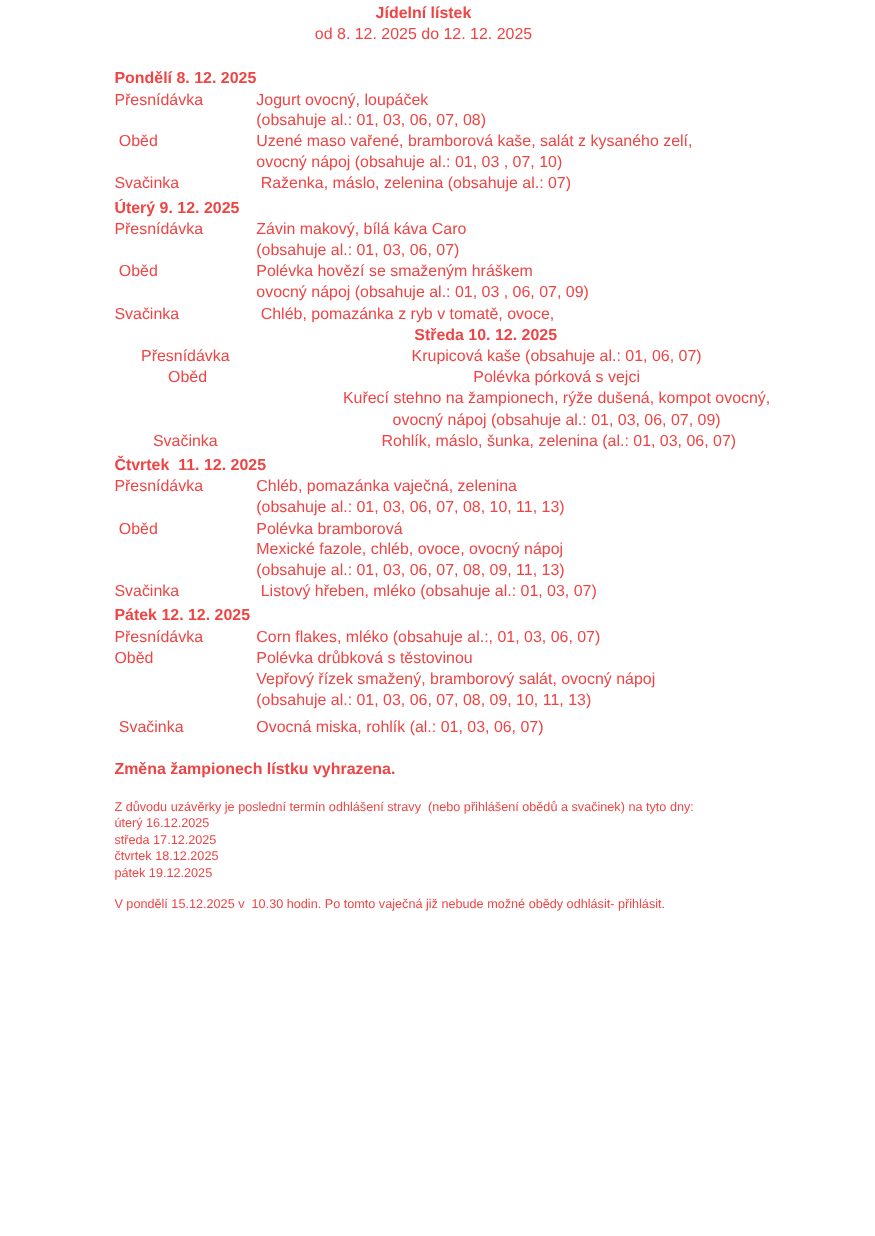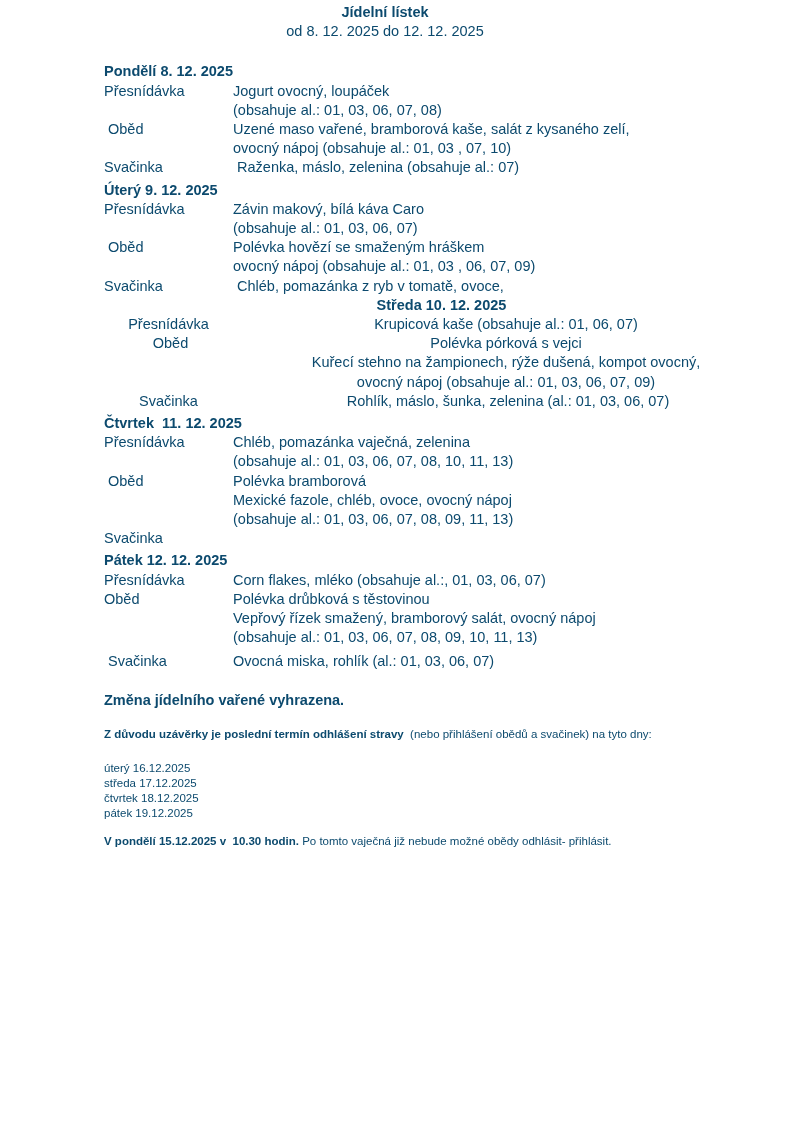--- a/index.html
+++ b/index.html
@@ -1,21 +1,21 @@
 <!DOCTYPE html>
 <html lang="cs"><head>
 <meta charset="utf-8">
 <style>
   html, body { margin: 0; padding: 0; background: #ffffff; }
   .doc {
     position: relative;
     width: 795px;
     height: 860px;
     background: #ffffff;
-    color: #0c4a6e;
+    color: #ef4444;
     font-family: "Liberation Sans", "DejaVu Sans", sans-serif;
     font-size: 14.5px;
     line-height: 19.2px;
     overflow: hidden;
   }
   .doc-header { width: 770px; text-align: center; padding-top: 3px; }
   .doc-title { font-weight: 700; }
   .doc-subtitle { font-weight: 400; }
 
   .menu { margin-left: 104px; margin-right: 16px; }
@@ -27,24 +27,24 @@
   .meal-row { display: flex; align-items: flex-start; }
   .meal-row--spaced { margin-top: 4px; }
   .meal-label { flex: 0 0 129px; width: 129px; white-space: pre; }
   .meal-lines { flex: 1 1 auto; min-width: 0; }
   .meal-line { white-space: pre-wrap; }
 
   .change-notice { font-weight: 700; margin-top: 20px; }
 
   .footer-small { font-size: 11.5px; line-height: 15px; }
   .deadline-para { margin-top: 17px; white-space: pre-wrap; }
-  .deadline-days { margin-top: 19px; }
+  .deadline-days { }
   .deadline-day { white-space: pre; }
   .final-para { margin-top: 13px; white-space: pre-wrap; }
-  .b { font-weight: 700; text-align: center; }
+  .b { font-weight: 400; text-align: center; }
 </style>
 </head>
 <body>
 
 <div class="doc">
 
   <header class="doc-header">
     <div class="doc-title">Jídelní lístek</div>
     <div class="doc-subtitle">od 8. 12. 2025 do 12. 12. 2025</div>
   </header>
@@ -135,20 +135,23 @@
       <div class="meal-row">
         <div class="meal-label"> Oběd</div>
         <div class="meal-lines">
           <div class="meal-line">Polévka bramborová</div>
           <div class="meal-line">Mexické fazole, chléb, ovoce, ovocný nápoj</div>
           <div class="meal-line">(obsahuje al.: 01, 03, 06, 07, 08, 09, 11, 13)</div>
         </div>
       </div>
       <div class="meal-row">
         <div class="meal-label">Svačinka</div>
+        <div class="meal-lines">
+          <div class="meal-line"> Listový hřeben, mléko (obsahuje al.: 01, 03, 07)</div>
+        </div>
       </div>
     </section>
 
     <section class="day">
       <div class="day-title">Pátek 12. 12. 2025</div>
       <div class="meal-row">
         <div class="meal-label">Přesnídávka</div>
         <div class="meal-lines">
           <div class="meal-line">Corn flakes, mléko (obsahuje al.:, 01, 03, 06, 07)</div>
         </div>
@@ -162,21 +165,21 @@
         </div>
       </div>
       <div class="meal-row meal-row--spaced">
         <div class="meal-label"> Svačinka</div>
         <div class="meal-lines">
           <div class="meal-line">Ovocná miska, rohlík (al.: 01, 03, 06, 07)</div>
         </div>
       </div>
     </section>
 
-    <div class="change-notice">Změna jídelního vařené vyhrazena.</div>
+    <div class="change-notice">Změna žampionech lístku vyhrazena.</div>
 
     <div class="footer-small deadline-para"><span class="b">Z důvodu uzávěrky je poslední termín odhlášení stravy</span><span>  (nebo přihlášení obědů a svačinek) na tyto dny:</span></div>
 
     <div class="footer-small deadline-days">
       <div class="deadline-day">úterý 16.12.2025</div>
       <div class="deadline-day">středa 17.12.2025</div>
       <div class="deadline-day">čtvrtek 18.12.2025</div>
       <div class="deadline-day">pátek 19.12.2025</div>
     </div>
 

